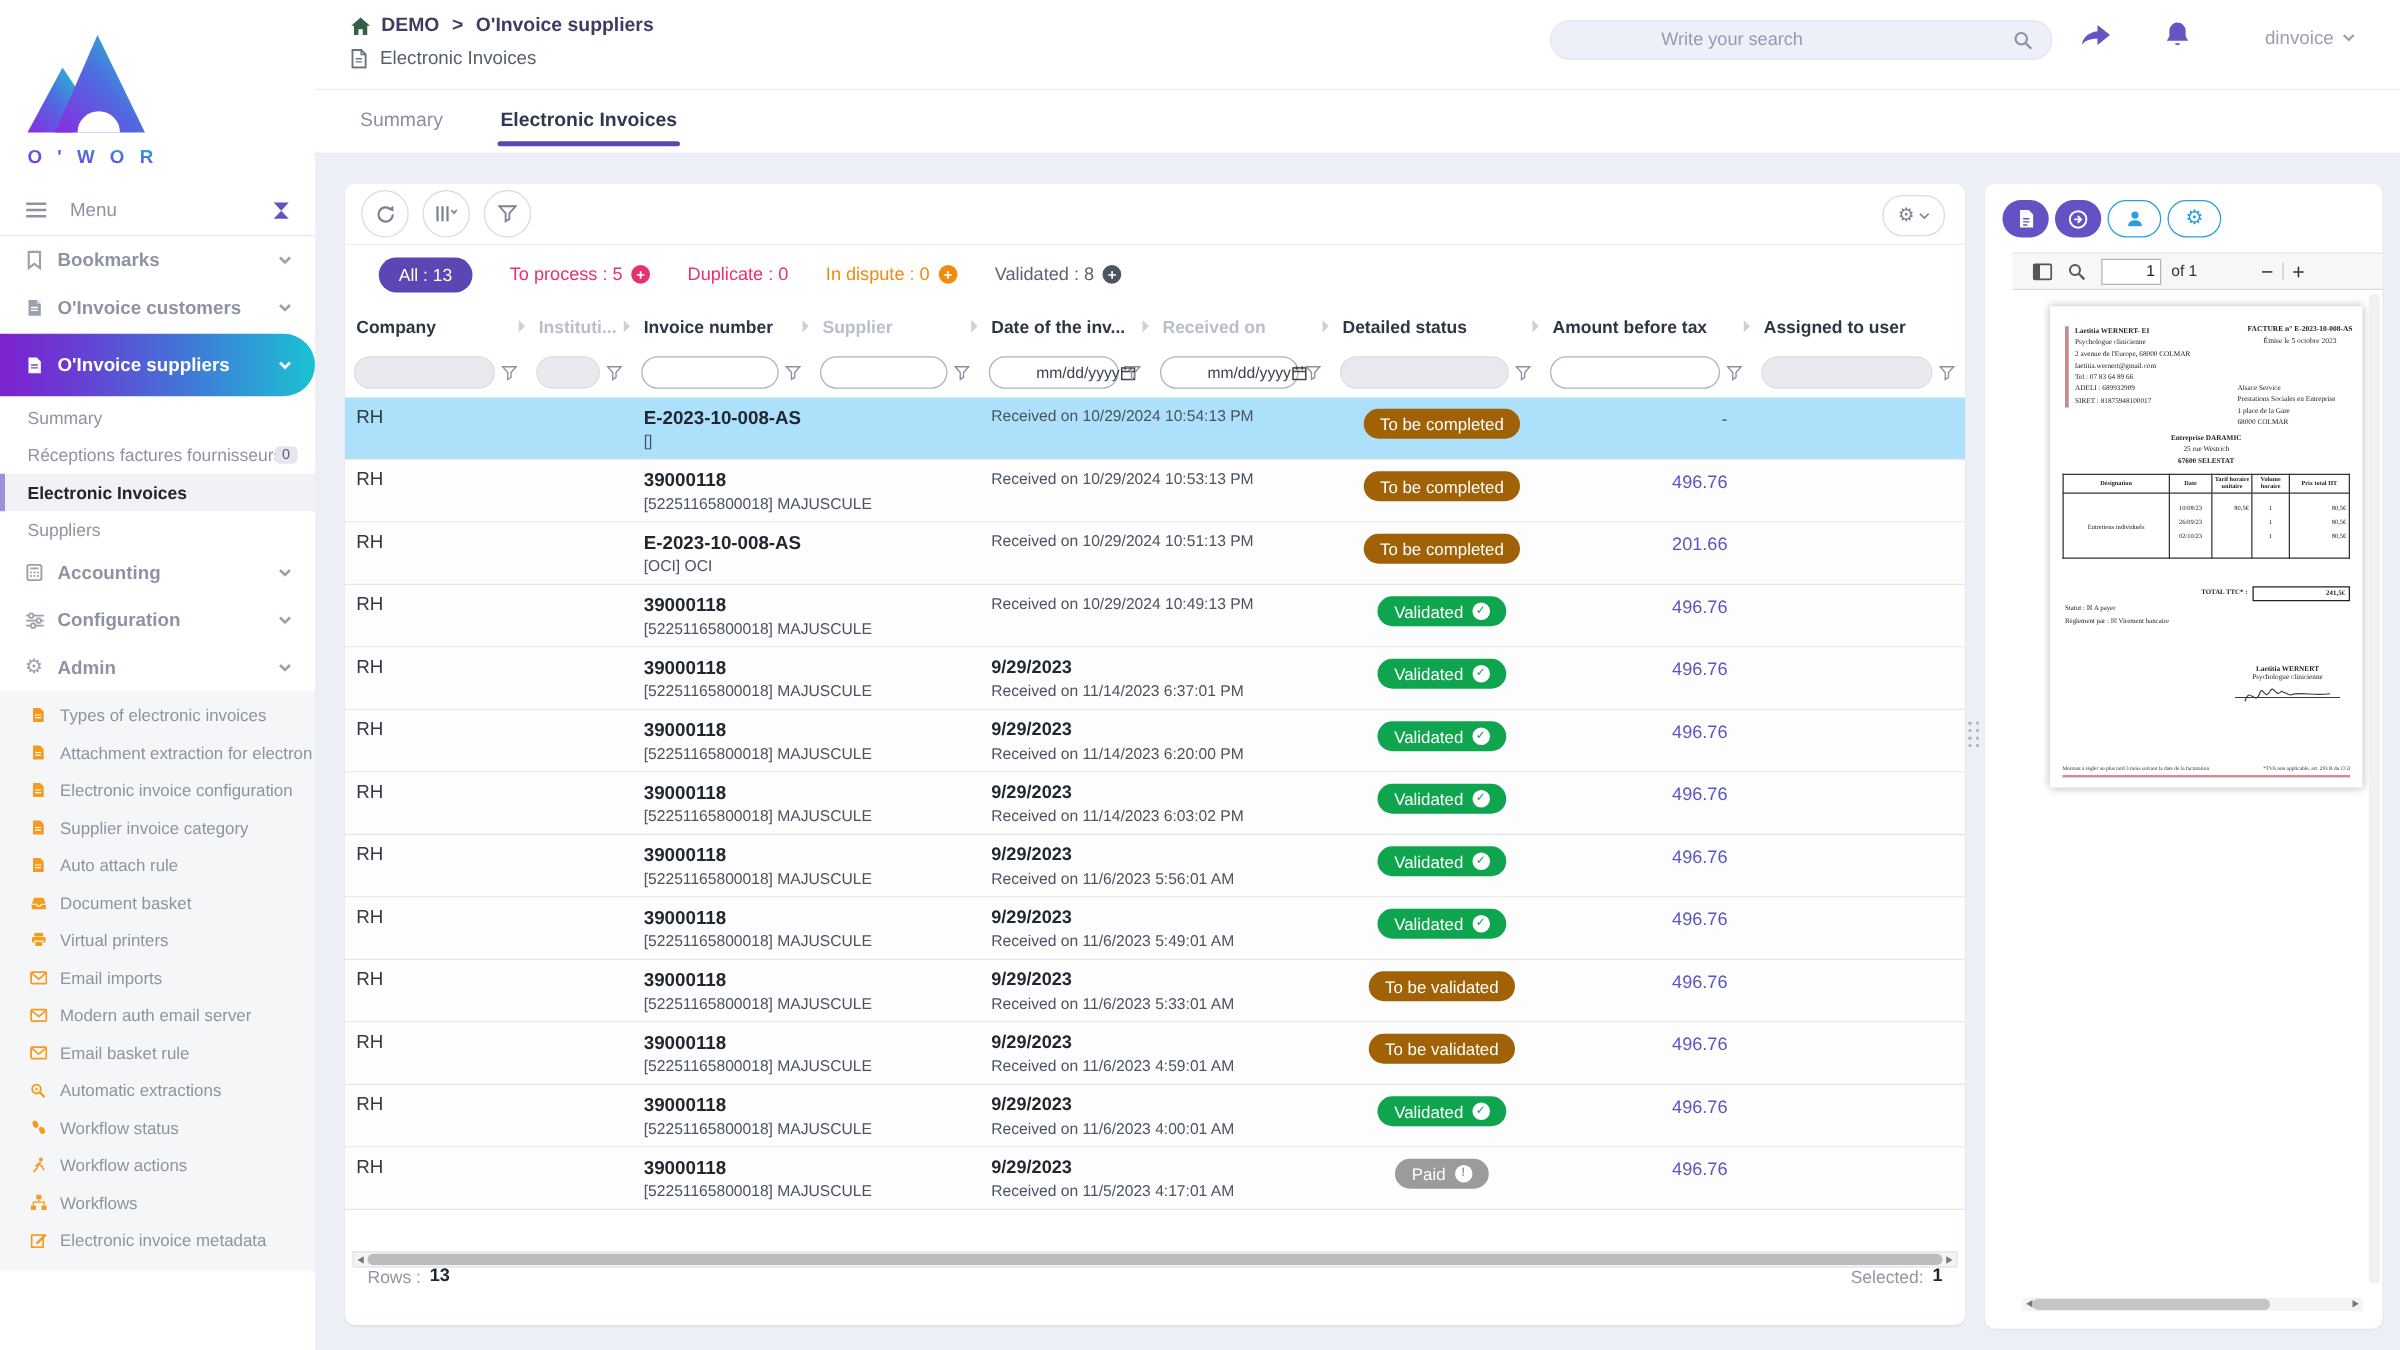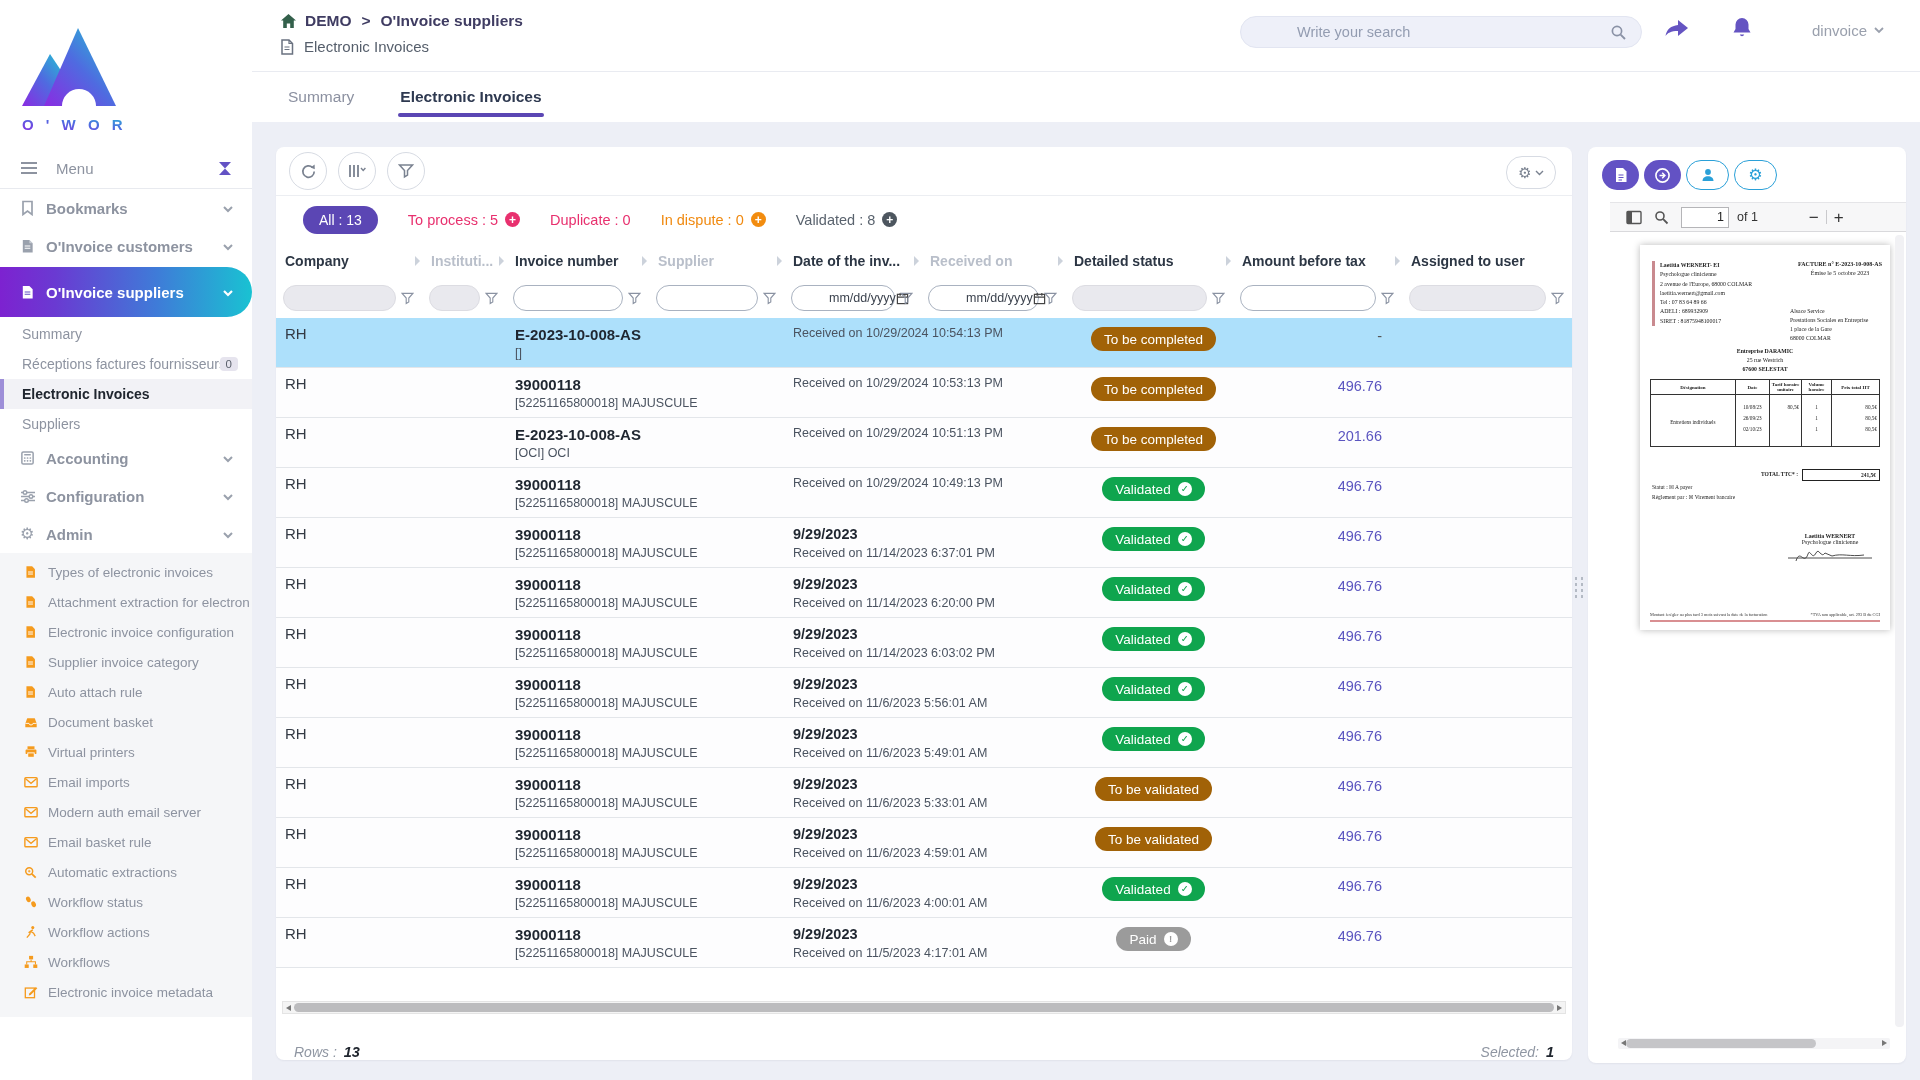--- a/index.html
+++ b/index.html
@@ -28,21 +28,21 @@
   .admin-sub{background:#f5f6f8;padding:4px 0 10px 0;}
   .admin-item{height:30px;display:flex;align-items:center;padding:0 0 0 24px;color:#8d93a0;font-size:13.5px;white-space:nowrap;overflow:hidden;cursor:pointer;}
   .admin-item .ai-icon{width:24px;display:inline-flex;flex:none;}
 
   
   .topbar{position:absolute;left:252px;top:0;width:1668px;height:72px;background:#fff;border-bottom:1px solid #e9ebf1;box-sizing:border-box;z-index:2;}
   .crumb1{position:absolute;left:28px;top:12px;display:flex;align-items:center;font-size:15.5px;font-weight:bold;color:#3f3c62;}
   .crumb1 .sep{margin:0 10px;color:#3f3c62;}
   .crumb2{position:absolute;left:28px;top:38px;display:flex;align-items:center;font-size:15px;color:#555e6b;}
   .search-pill{position:absolute;left:988px;top:16px;width:402px;height:32px;background:#eef0f9;border:1px solid #e2e5f1;border-radius:17px;box-sizing:border-box;display:flex;align-items:center;}
-  .search-pill input{flex:1;border:none;background:transparent;outline:none;padding-left:56px;font-size:14.5px;color:#3a4150;font-family:inherit;}
+  .search-pill input{flex:1;border:none;background:transparent;outline:none;padding-left:88px;font-size:14.5px;color:#3a4150;font-family:inherit;}
   .search-pill input::placeholder{color:#939cb1;}
   .search-pill .mag{margin-right:14px;display:inline-flex;}
   .top-ic{position:absolute;top:18px;display:inline-flex;cursor:pointer;}
   .userbox{position:absolute;right:36px;top:22px;color:#9aa0ad;font-size:15px;display:flex;align-items:center;gap:7px;cursor:pointer;}
 
   
   .tabsrow{position:absolute;left:252px;top:72px;width:1668px;height:50px;background:#fff;display:flex;align-items:center;padding-left:36px;box-sizing:border-box;z-index:2;}
   .tab{font-size:15.5px;color:#8b90a0;margin-right:46px;position:relative;height:100%;display:flex;align-items:center;cursor:pointer;}
   .tab.active{color:#2e3950;font-weight:bold;}
   .tab.active .underline{position:absolute;left:-2px;right:-2px;bottom:5px;height:4px;border-radius:2px;background:#5b46b4;}
@@ -82,21 +82,21 @@
   .badge.green{background:#0fa54e;}
   .badge.gray{background:#9b9b9b;}
   .badge .ic{width:14px;height:14px;border-radius:50%;background:#fff;font-size:9.5px;font-weight:bold;display:inline-flex;align-items:center;justify-content:center;margin-left:7px;line-height:0;}
   .cell.amount{padding-top:10px;text-align:right;padding-right:20px;font-size:14.5px;color:#5b55c0;}
   .cell.amount.dash{color:#555;}
   .hscroll{position:absolute;left:6px;right:6px;bottom:46px;height:13px;background:#f4f4f4;border:1px solid #e4e4e4;box-sizing:border-box;display:flex;align-items:center;}
   .hscroll .thumb{position:absolute;left:11px;right:11px;top:1px;bottom:1px;background:#bcbcbe;border-radius:6px;}
   .sb-arrow{width:0;height:0;position:absolute;top:3px;}
   .sb-arrow.left{left:3px;border-right:5px solid #777;border-top:3.5px solid transparent;border-bottom:3.5px solid transparent;}
   .sb-arrow.right{right:3px;border-left:5px solid #777;border-top:3.5px solid transparent;border-bottom:3.5px solid transparent;}
-  .card-footer{position:absolute;left:0;right:0;bottom:0;height:46px;display:flex;align-items:flex-end;padding:0 18px;box-sizing:border-box;font-size:14px;color:#8f96a2;font-style:italic;}
+  .card-footer{position:absolute;left:0;right:0;bottom:16px;height:46px;display:flex;align-items:center;padding:0 18px;box-sizing:border-box;font-size:14px;color:#8f96a2;}
   .card-footer b{color:#20262f;margin-left:7px;font-size:14.5px;}
   .card-footer .grow{flex:1;}
 
   
   .panel{position:absolute;left:1336px;top:25px;width:318px;height:916px;background:#fff;border-radius:8px;box-shadow:0 1px 2px rgba(30,40,60,.06);}
   .pbtns{position:absolute;left:14px;top:13px;display:flex;gap:5px;}
   .pbtn{height:30px;border-radius:15px;display:inline-flex;align-items:center;justify-content:center;cursor:pointer;box-sizing:border-box;}
   .pbtn.fill{width:37px;background:#6352c4;}
   .pbtn.line{width:43px;background:#fff;border:1.5px solid #2aa0d8;color:#2aa0d8;}
   .ptoolbar{position:absolute;left:22px;right:0;top:55px;height:30px;background:#f7f7f8;border-top:1px solid #e5e5e8;border-bottom:1px solid #d9d9dc;box-sizing:border-box;display:flex;align-items:center;}

